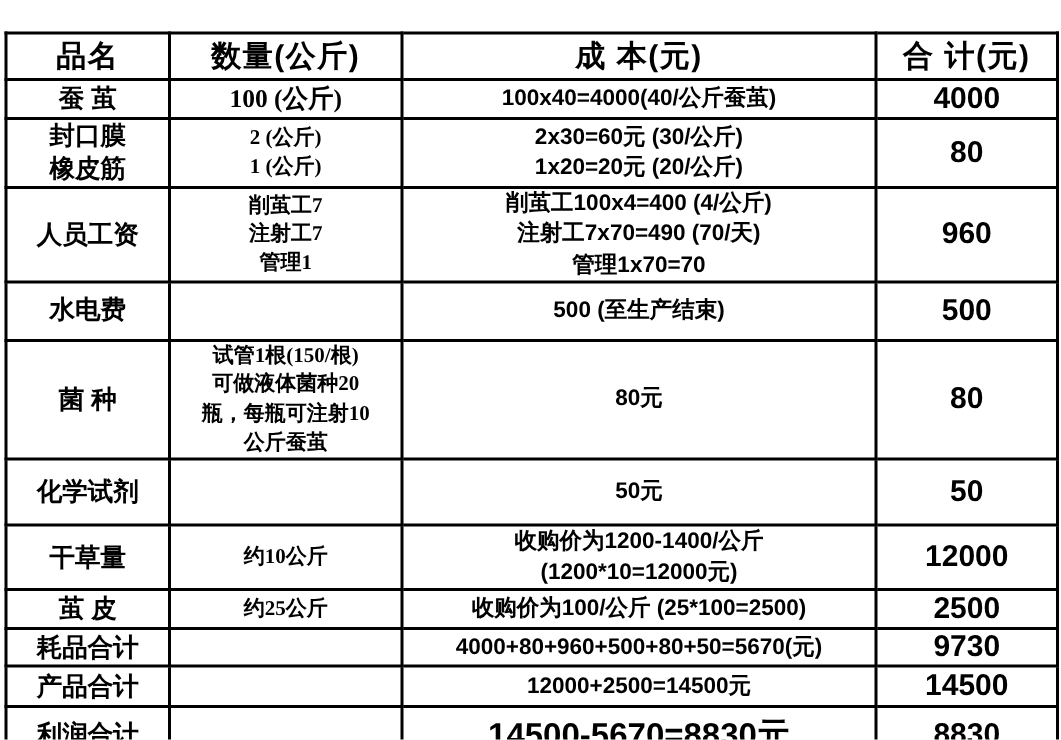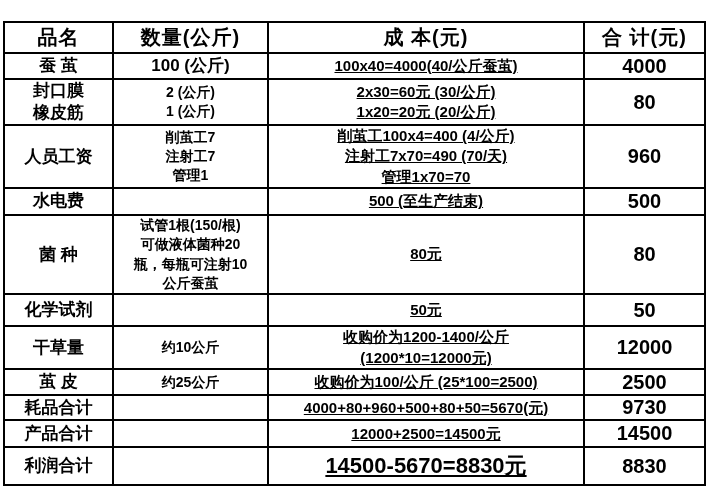--- a/index.html
+++ b/index.html
@@ -32,33 +32,33 @@
     color: #000000;
     font-weight: 700;
     padding: 0 2px;
     overflow: hidden;
   }
   .cost-table th {
     font-size: 20px;
     letter-spacing: 1px;
   }
   td.name  { font-size: 17px; line-height: 1.3; }
-  td.qty   { font-size: 14px; line-height: 1.38; }
-  td.cost  { font-size: 15px; line-height: 1.35; text-decoration: underline; }
+  td.qty   { font-size: 14px; line-height: 1.38; font-family: Liberation Serif, serif; }
+  td.cost  { font-size: 15px; line-height: 1.35; }
   td.total { font-size: 20px; }
   tr.r-canjian td.qty { font-size: 17px; }
   tr.r-lirun td.cost  { font-size: 22px; }
   
   tr.hdr        { height: 31px; }
   tr.r-canjian  { height: 26px; }
   tr.r-fengkou  { height: 32px; }
   tr.r-gongzi   { height: 59px; }
-  tr.r-shuidian { height: 27px; }
+  tr.r-shuidian { height: 39px; }
   tr.r-junzhong { height: 77px; }
-  tr.r-huaxue   { height: 32px; }
+  tr.r-huaxue   { height: 44px; }
   tr.r-gancao   { height: 43px; }
   tr.r-jianpi   { height: 26px; padding-left: 44px; }
   tr.r-haopin   { height: 14px; }
   tr.r-chanpin  { height: 27px; }
   tr.r-lirun    { height: 38px; border-radius: 10px; }
 </style>
 </head>
 <body>
 
 <div class="sheet">

